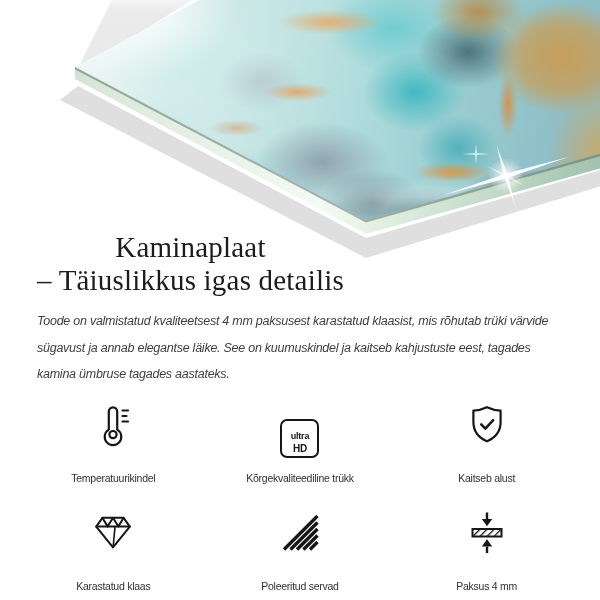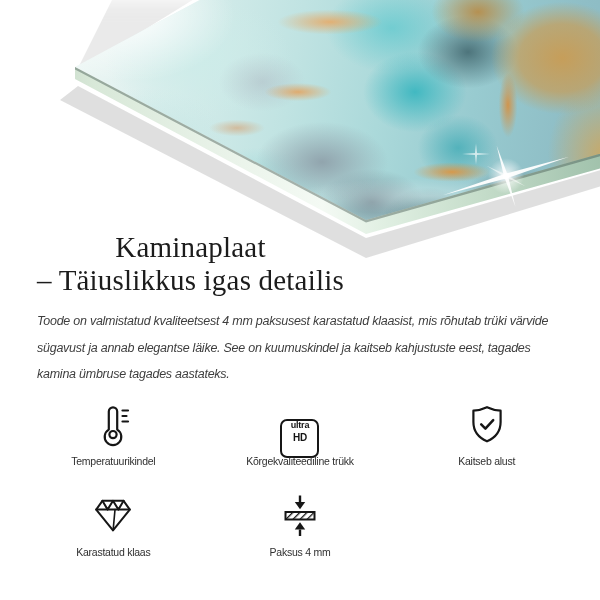--- a/index.html
+++ b/index.html
@@ -55,24 +55,24 @@
     font-family:"Liberation Serif", serif;font-size:29px;line-height:33px;
     color:#1c1c1c;letter-spacing:.2px;text-align:center;}
   .desc{position:absolute;left:37px;top:308px;color:#3e3e3e;
     font-size:12.5px;line-height:26.5px;letter-spacing:-.25px;white-space:nowrap;font-style:italic;}
 
   
   .features{position:absolute;left:20px;top:400px;width:560px;
     display:grid;grid-template-columns:repeat(3,1fr);row-gap:24px;}
   .feature{display:flex;flex-direction:column;align-items:center;}
   .icon-box{height:48px;display:flex;align-items:center;justify-content:center;}
-  .feature-label{margin-top:7px;font-size:10.5px;letter-spacing:-.25px;color:#303030;}
+  .feature-label{margin-top:24px;font-size:10.5px;letter-spacing:-.25px;color:#303030;}
   .icon{stroke:#161616;fill:none;stroke-width:2.2;stroke-linecap:round;stroke-linejoin:round;}
   .uhd-box{width:35px;height:35px;border:2.5px solid #161616;border-radius:7px;
-    display:flex;flex-direction:column;align-items:center;justify-content:flex-start;color:#141414;margin-top:28px;}
+    display:flex;flex-direction:column;align-items:center;justify-content:flex-end;color:#141414;margin-top:28px;}
   .uhd-top{font-size:9px;font-weight:700;line-height:9px;letter-spacing:-.2px;}
   .uhd-bottom{font-size:10px;font-weight:700;line-height:15px;letter-spacing:-.3px;}
 </style>
 </head>
 <body>
 
 <div class="stage">
 
   <div class="hero">
     <div class="hero-shadow"></div>
@@ -161,20 +161,32 @@
         <svg class="icon" width="46" height="46" viewBox="0 0 46 46" style="stroke-width:2">
           <path d="M12.4 8.8 L33.6 8.8 L39.8 17.6 L23 38.4 L6.2 17.6 Z"></path>
           <path d="M6.2 17.6 L39.8 17.6"></path>
           <path d="M12.4 8.8 L17.6 17.6 L23 8.8 L28.4 17.6 L33.6 8.8"></path>
           <path d="M25 17.6 L23.2 37.4" style="stroke-width:1.6"></path>
         </svg>
       </div>
       <div class="feature-label">Karastatud klaas</div>
     </div>
 
+    <div class="feature">
+      <div class="icon-box">
+        <svg class="icon" width="46" height="46" viewBox="0 0 46 46" style="stroke-width:3.3;stroke-linecap:butt">
+          <path d="M7 40.5 L40.5 7"></path>
+          <path d="M13.5 40.5 L40.5 13.5"></path>
+          <path d="M20 40.5 L40.5 20"></path>
+          <path d="M26.5 40.5 L40.5 26.5"></path>
+          <path d="M33 40.5 L40.5 33"></path>
+        </svg>
+      </div>
+      <div class="feature-label">Poleeritud servad</div>
+    </div>
 
     <div class="feature">
       <div class="icon-box">
         <svg width="46" height="46" viewBox="0 0 46 46">
           <defs>
             <pattern id="hatch" patternUnits="userSpaceOnUse" width="5" height="5" patternTransform="rotate(45)">
               <line x1="0" y1="0" x2="0" y2="5" stroke="#161616" stroke-width="2.6"></line>
             </pattern>
           </defs>
           <rect x="8.5" y="20" width="29" height="7.5" fill="url(#hatch)" stroke="#161616" stroke-width="2"></rect>

